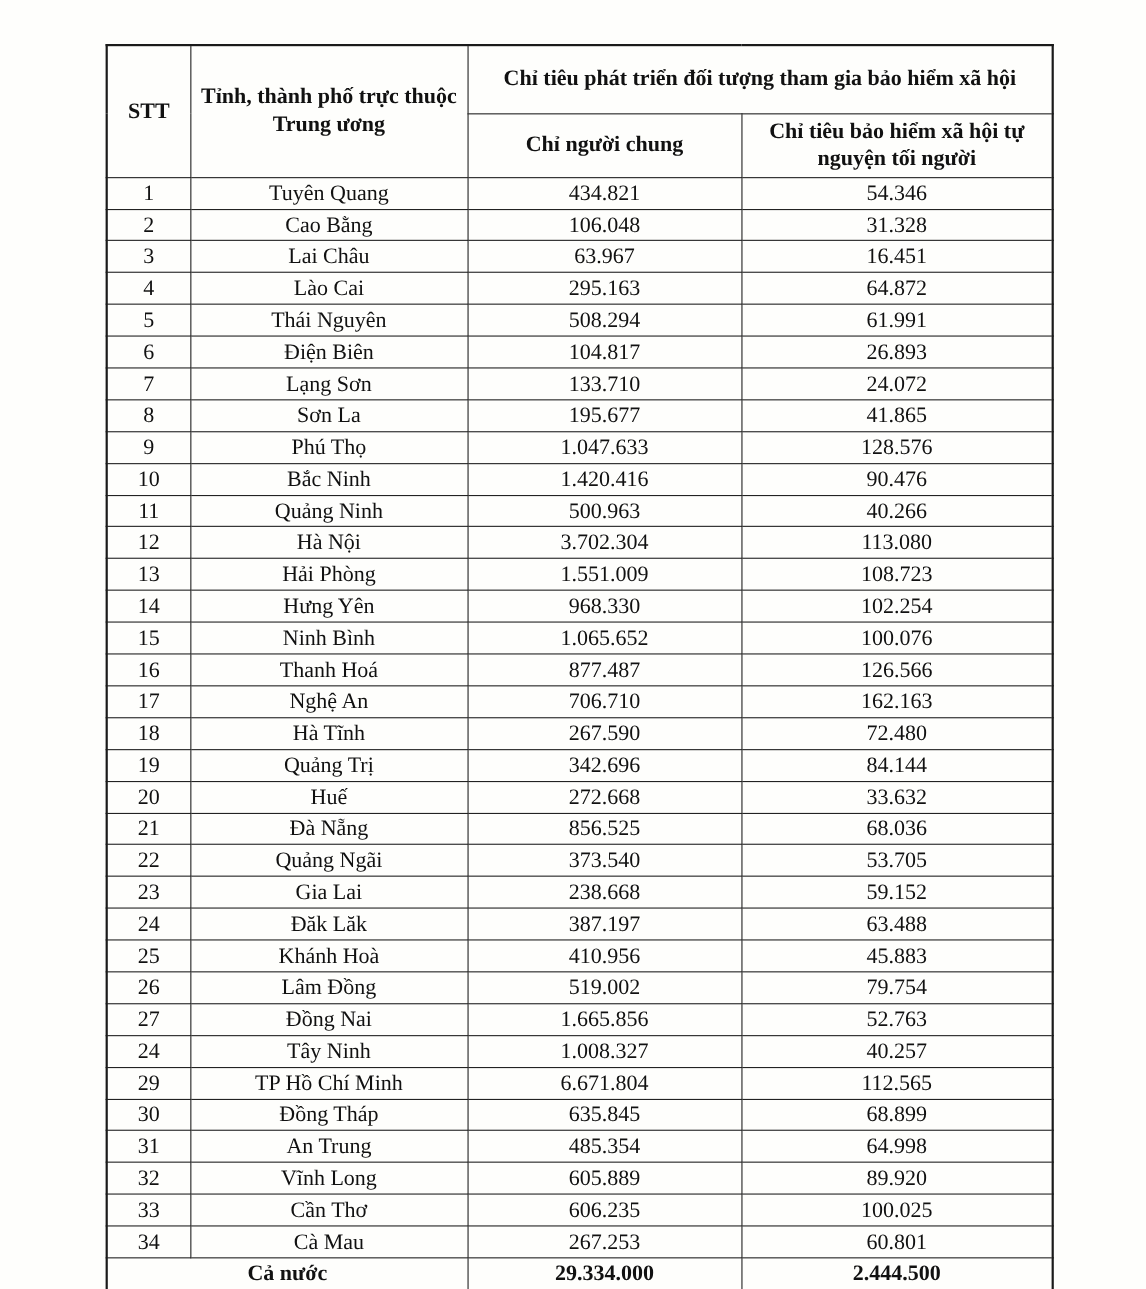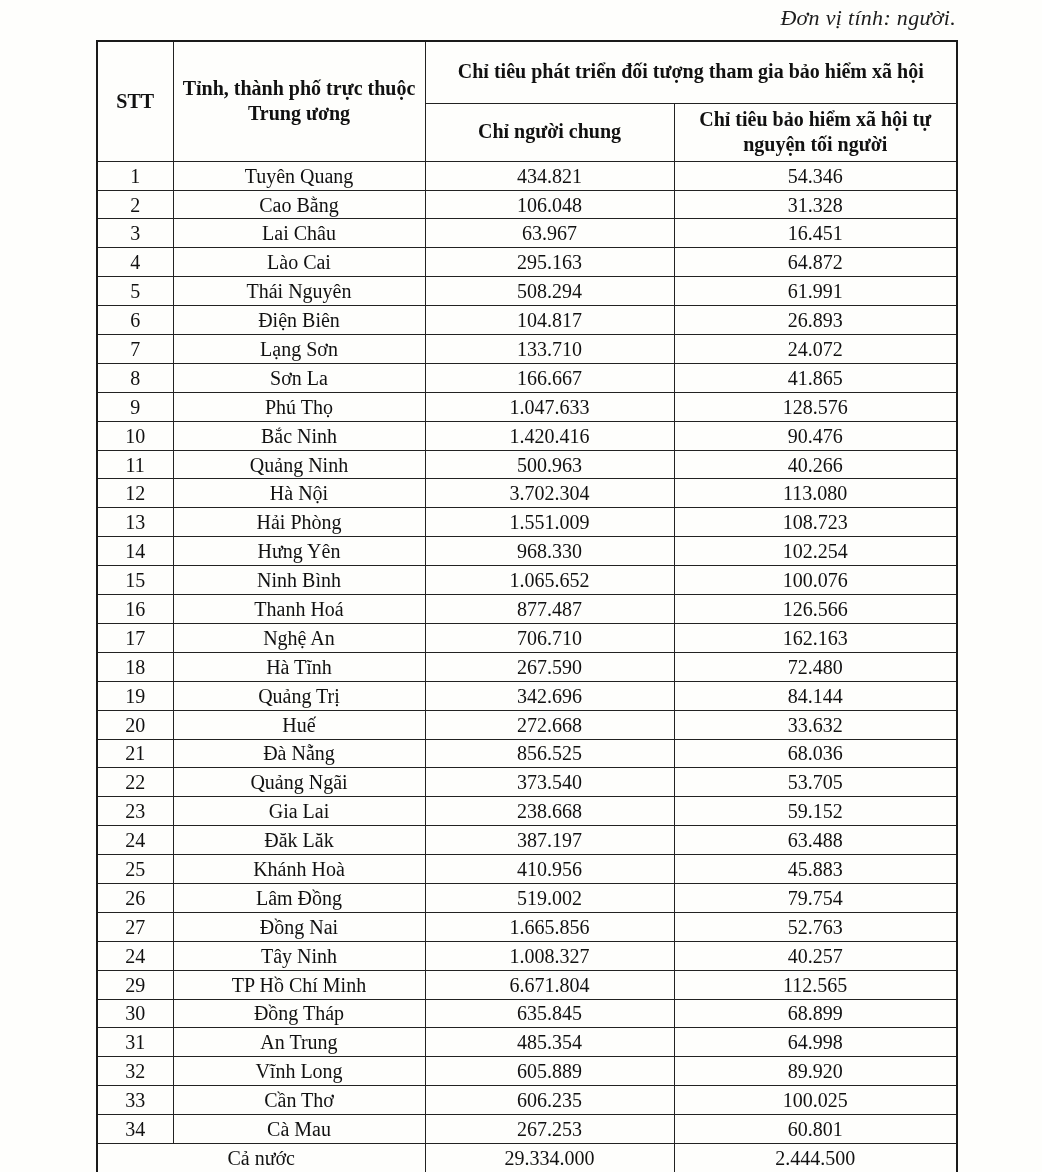--- a/index.html
+++ b/index.html
@@ -47,32 +47,31 @@
   .doc-table thead .group-header { height: 62px; }
   .doc-table thead .sub-header   { height: 50px; }
   .doc-table tbody td {
     font-size: 20px;
     height: 28.9px;
     padding: 0 4px;
     line-height: 1.1;
     white-space: nowrap;
   }
   .doc-table tfoot td {
-    font-weight: normal;
+    font-weight: bold;
     font-size: 20px;
     height: 30px;
     padding: 0 4px;
   }
 </style>
 </head>
 <body>
 
 <div class="page">
 
-  <div class="unit-note">Đơn vị tính: người.</div>
 
   <table class="doc-table">
     <colgroup>
       <col style="width:76px">
       <col style="width:252px">
       <col style="width:249px">
       <col style="width:283px">
     </colgroup>
     <thead>
       <tr class="group-header">
@@ -131,21 +130,21 @@
     <tr>
       <td>7</td>
       <td>Lạng Sơn</td>
       <td>133.710</td>
       <td>24.072</td>
     </tr>
 
     <tr>
       <td>8</td>
       <td>Sơn La</td>
-      <td>166.667</td>
+      <td>195.677</td>
       <td>41.865</td>
     </tr>
 
     <tr>
       <td>9</td>
       <td>Phú Thọ</td>
       <td>1.047.633</td>
       <td>128.576</td>
     </tr>
 

